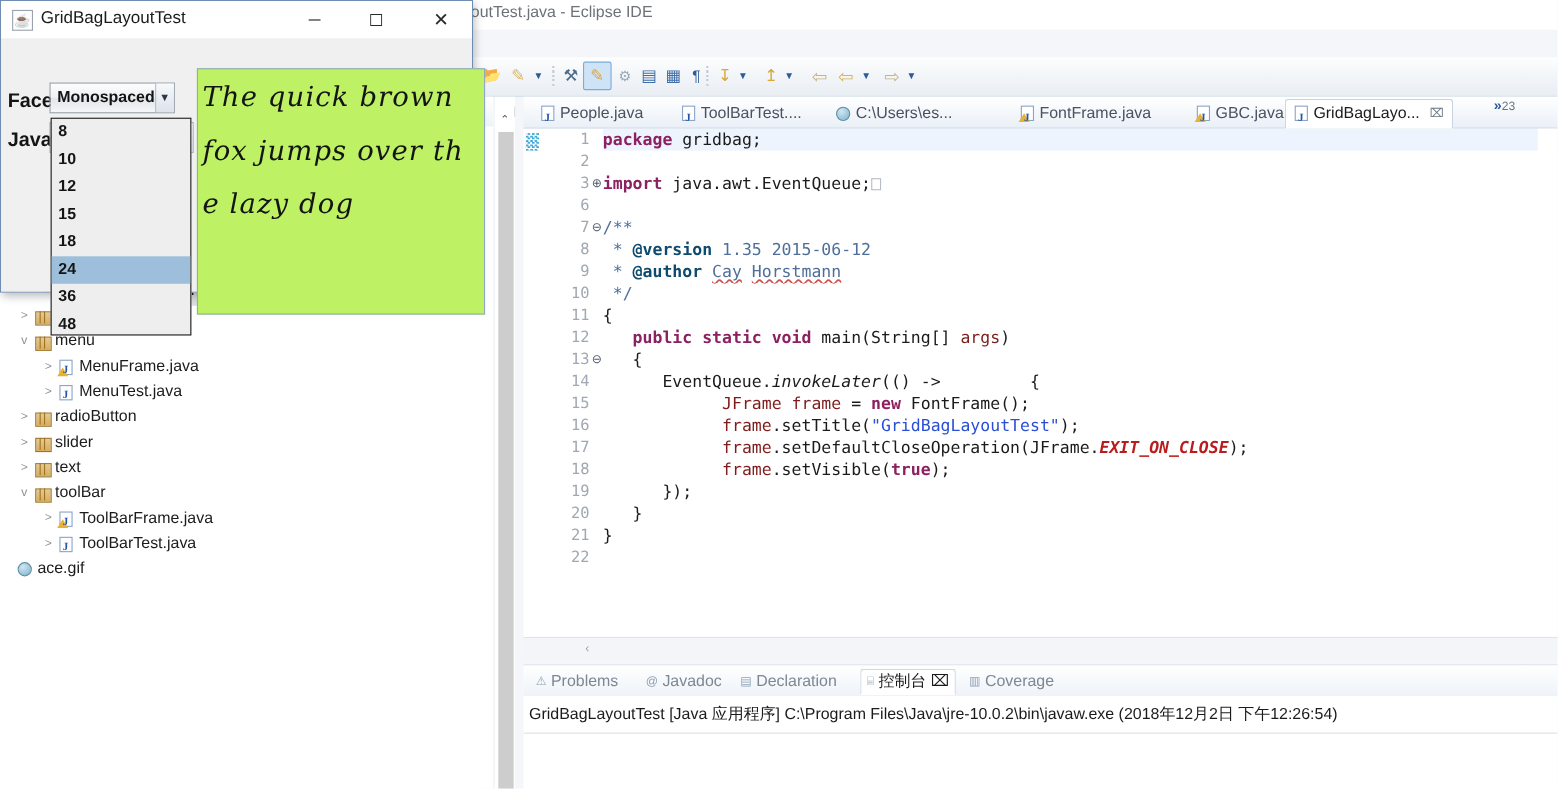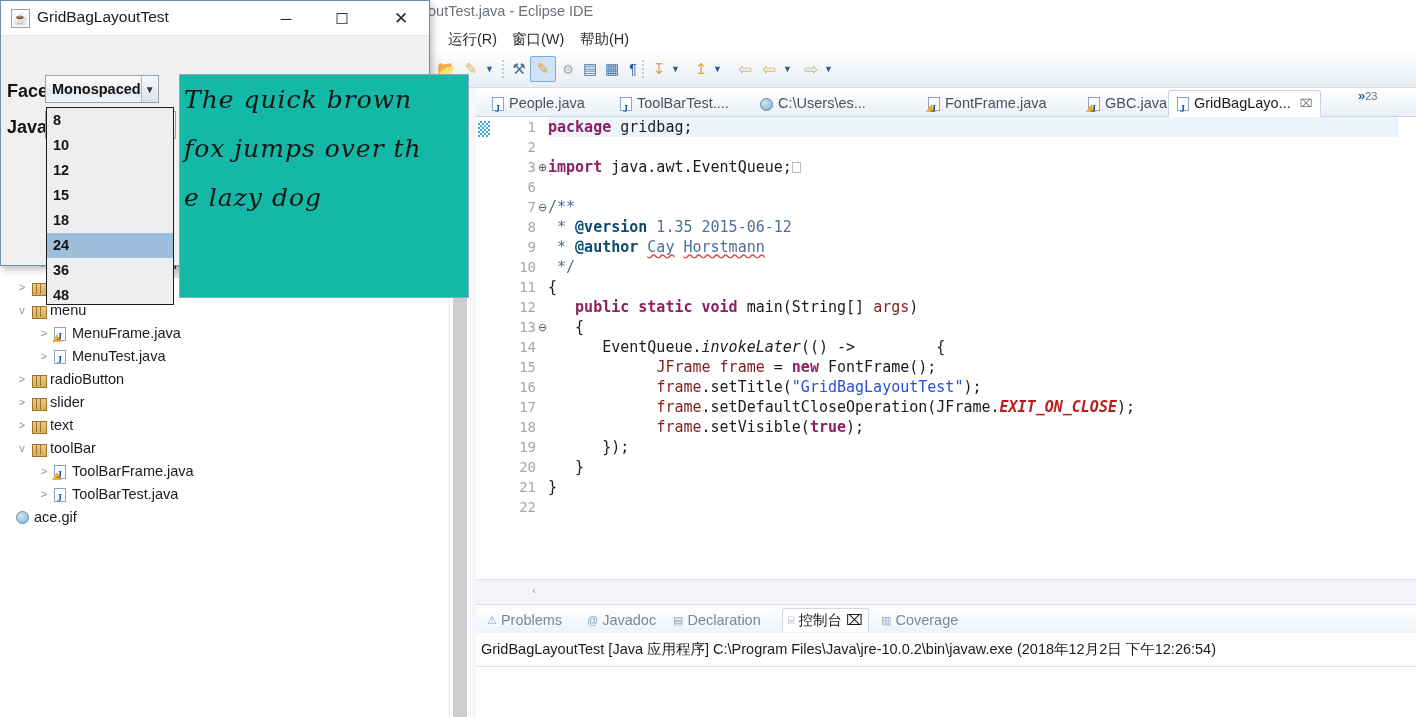--- a/index.html
+++ b/index.html
@@ -327,47 +327,42 @@
     position: absolute; left: 46px; top: 107px; width: 128px; height: 198px;
     background: #eeeeee; border: 1px solid #1b1b1b; z-index: 40;
   }
   .popitem {
     height: 25px; line-height: 25px; padding-left: 6px;
     font-size: 14.5px; font-weight: bold; color: #141414;
   }
   .popitem.sel { background: #9ebfdb; }
 
   #preview {
-    position: absolute; left: 178px; top: 38px; width: 290px; height: 224px;
-    background: #14b8a6; border: 1px solid #8fa8c4;
+    position: absolute; left: 178px; top: 26px; width: 262px; height: 224px;
+    background: #bef264; border: 1px solid #8fa8c4;
     overflow: hidden;
   }
   #preview-text {
     position: absolute; left: 4px; top: 0px; width: 240px;
     font-family: "DejaVu Serif", serif; font-style: italic;
     font-size: 25px; line-height: 49px; color: #141414;
     letter-spacing: 1px; word-break: break-all;
   }
 </style>
 </head>
 <body>
 
 <div id="root">
 
   <div id="eclipse">
 
     <div id="eclipse-titlebar">
       <div id="eclipse-title">outTest.java - Eclipse IDE</div>
     </div>
 
-    <div id="eclipse-menubar">
-      <div class="mi" style="left:444px">运行(R)</div>
-      <div class="mi" style="left:508px">窗口(W)</div>
-      <div class="mi" style="left:576px">帮助(H)</div>
-    </div>
 
     <div id="eclipse-toolbar">
       <div class="tb-ico" style="left:436px">📂</div>
       <div class="tb-ico" style="left:460px;color:#d9b45e">✎</div>
       <div class="tb-arrow" style="left:485px">▼</div>
       <div class="tb-sep" style="left:502px"></div>
       <div class="tb-ico" style="left:508px;color:#4a6c8c">⚒</div>
       <div class="tb-sel" style="left:530px"></div>
       <div class="tb-ico" style="left:532px;color:#d9a63c">✎</div>
       <div class="tb-ico" style="left:557px;color:#9aa8b8;font-size:13px">⚙</div>

